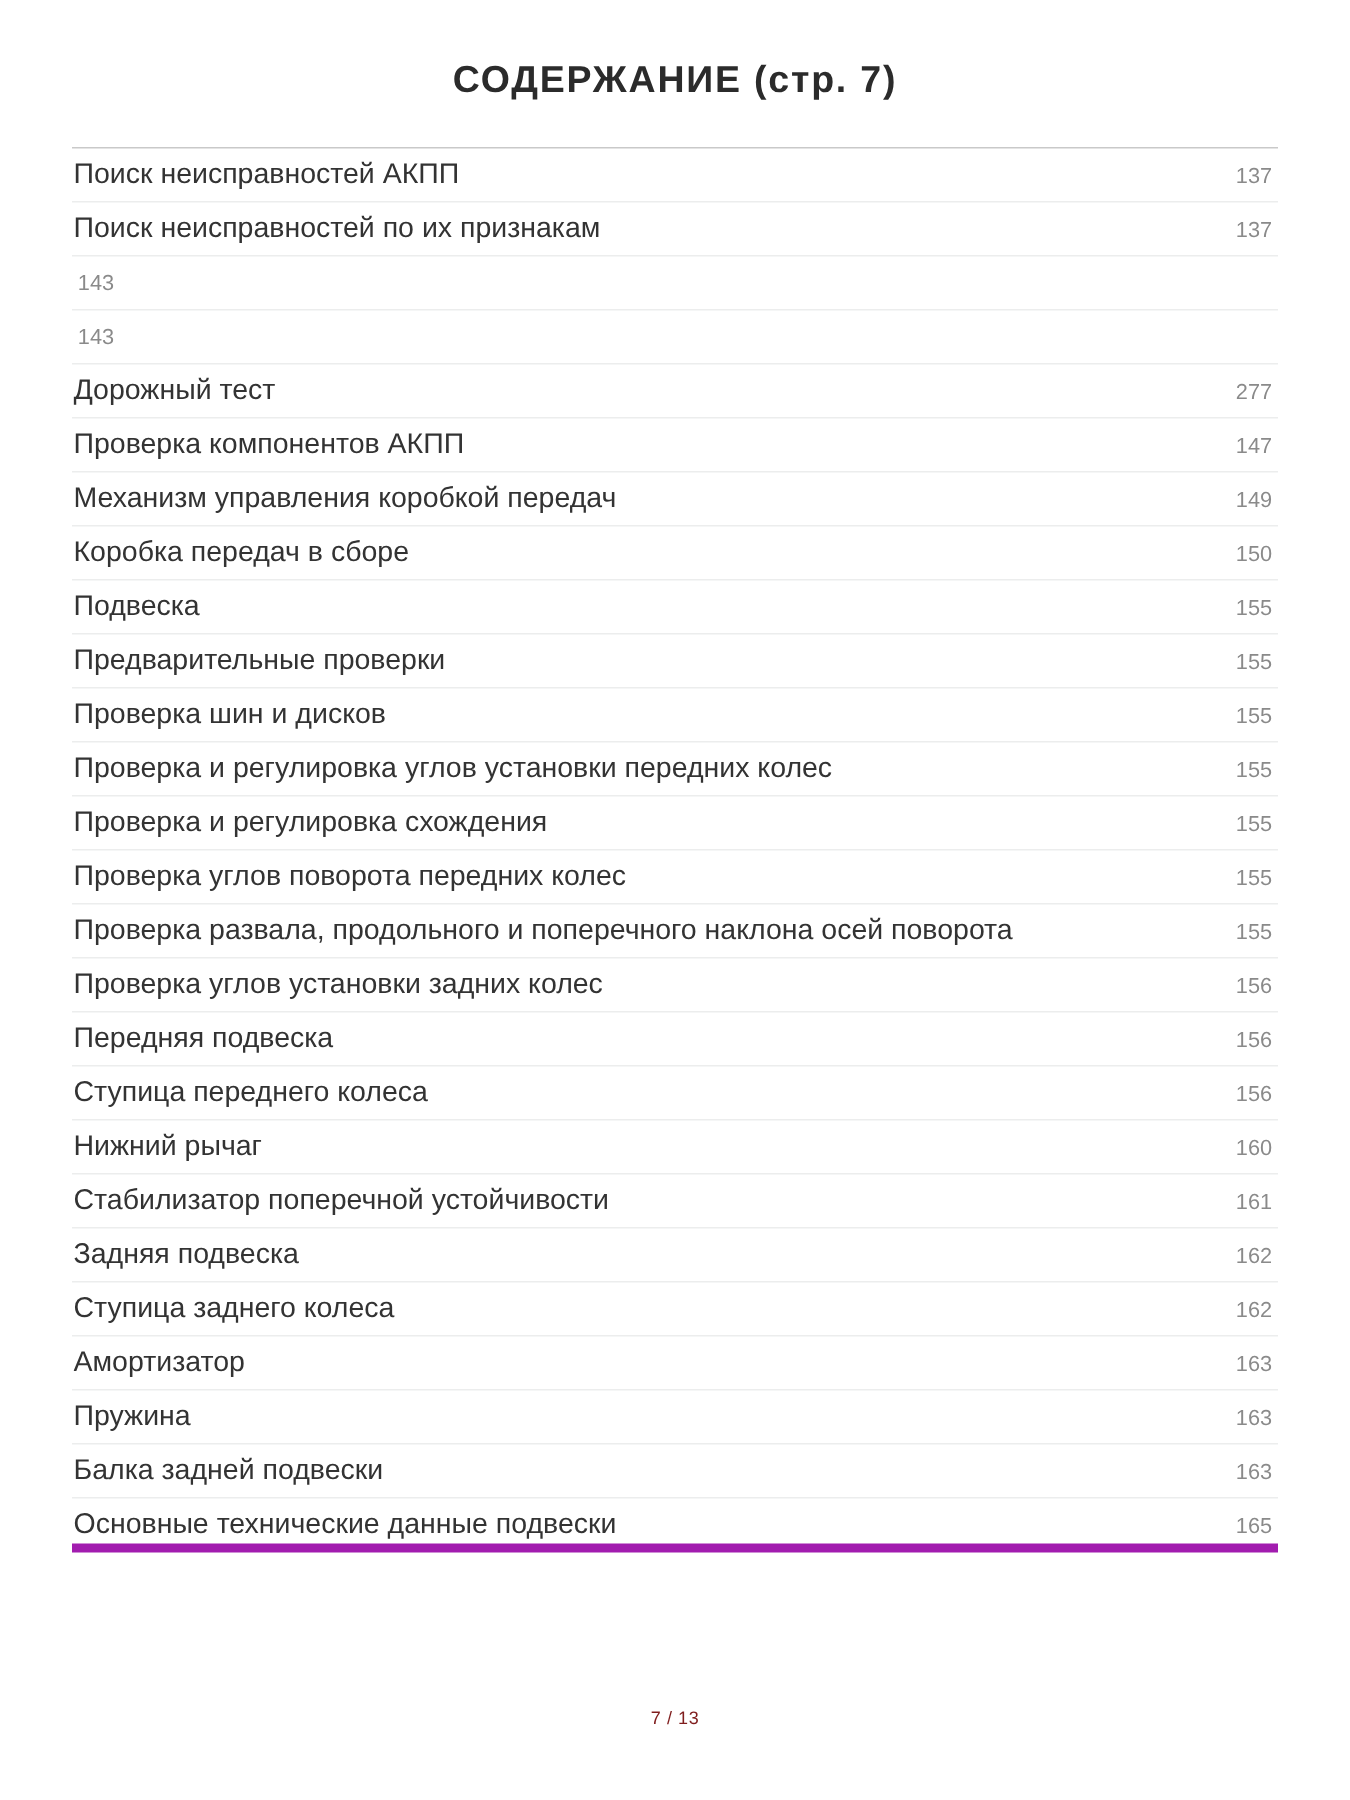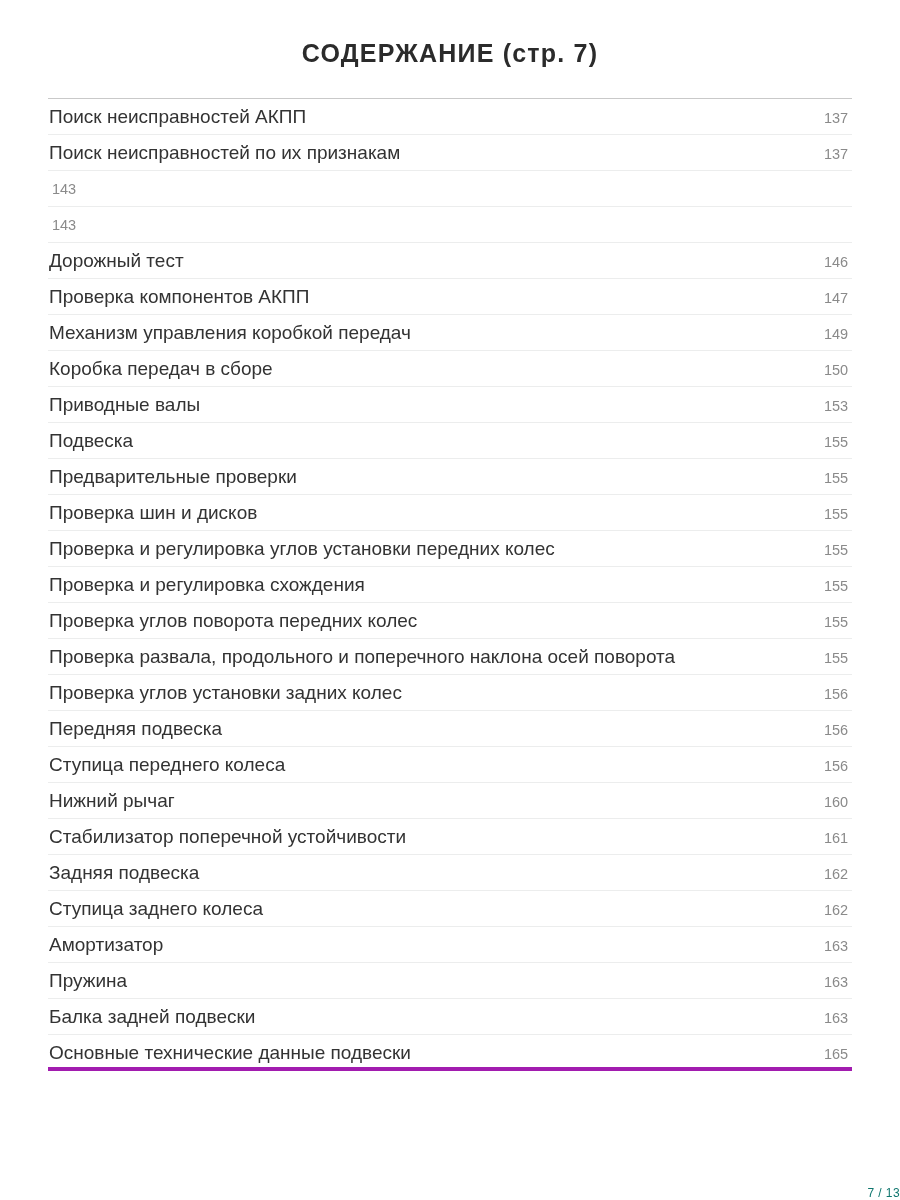--- a/index.html
+++ b/index.html
@@ -44,44 +44,45 @@
   .toc-row {
     display: flex;
     align-items: baseline;
     justify-content: space-between;
     border-bottom: 1px solid #eceded;
     height: 36px;
     box-sizing: border-box;
     padding: 0 1px;
   }
   .toc-row:last-child {
-    border-bottom: 4px solid #a21caf;
+    border-bottom: 6px solid #a21caf;
   }
   .toc-title {
     font-size: 19px;
     color: #333333;
     line-height: 36px;
     white-space: nowrap;
     overflow: hidden;
     text-overflow: ellipsis;
     padding-right: 14px;
   }
   .toc-page {
     font-size: 14.5px;
     color: #8a8a8a;
     line-height: 36px;
     flex: 0 0 auto;
     text-align: center;
     min-width: 30px;
   }
   .footer {
     margin-top: auto;
-    text-align: right;
+    text-align: center;
     font-size: 12px;
-    color: #0f766e;
+    color: #7f1d1d;
+    padding-bottom: 48px;
     letter-spacing: 0.4px;
   }
 </style>
 </head>
 <body>
 
 <div class="page">
 
   <h1 class="page-title">СОДЕРЖАНИЕ (стр. 7)</h1>
 
@@ -95,37 +96,33 @@
         <span class="toc-page">137</span>
       </li>
       <li class="toc-row">
         <span class="toc-page">143</span>
       </li>
       <li class="toc-row">
         <span class="toc-page">143</span>
       </li>
       <li class="toc-row">
         <span class="toc-title">Дорожный тест</span>
-        <span class="toc-page">146</span>
+        <span class="toc-page">277</span>
       </li>
       <li class="toc-row">
         <span class="toc-title">Проверка компонентов АКПП</span>
         <span class="toc-page">147</span>
       </li>
       <li class="toc-row">
         <span class="toc-title">Механизм управления коробкой передач</span>
         <span class="toc-page">149</span>
       </li>
       <li class="toc-row">
         <span class="toc-title">Коробка передач в сборе</span>
         <span class="toc-page">150</span>
-      </li>
-      <li class="toc-row">
-        <span class="toc-title">Приводные валы</span>
-        <span class="toc-page">153</span>
       </li>
       <li class="toc-row">
         <span class="toc-title">Подвеска</span>
         <span class="toc-page">155</span>
       </li>
       <li class="toc-row">
         <span class="toc-title">Предварительные проверки</span>
         <span class="toc-page">155</span>
       </li>
       <li class="toc-row">

